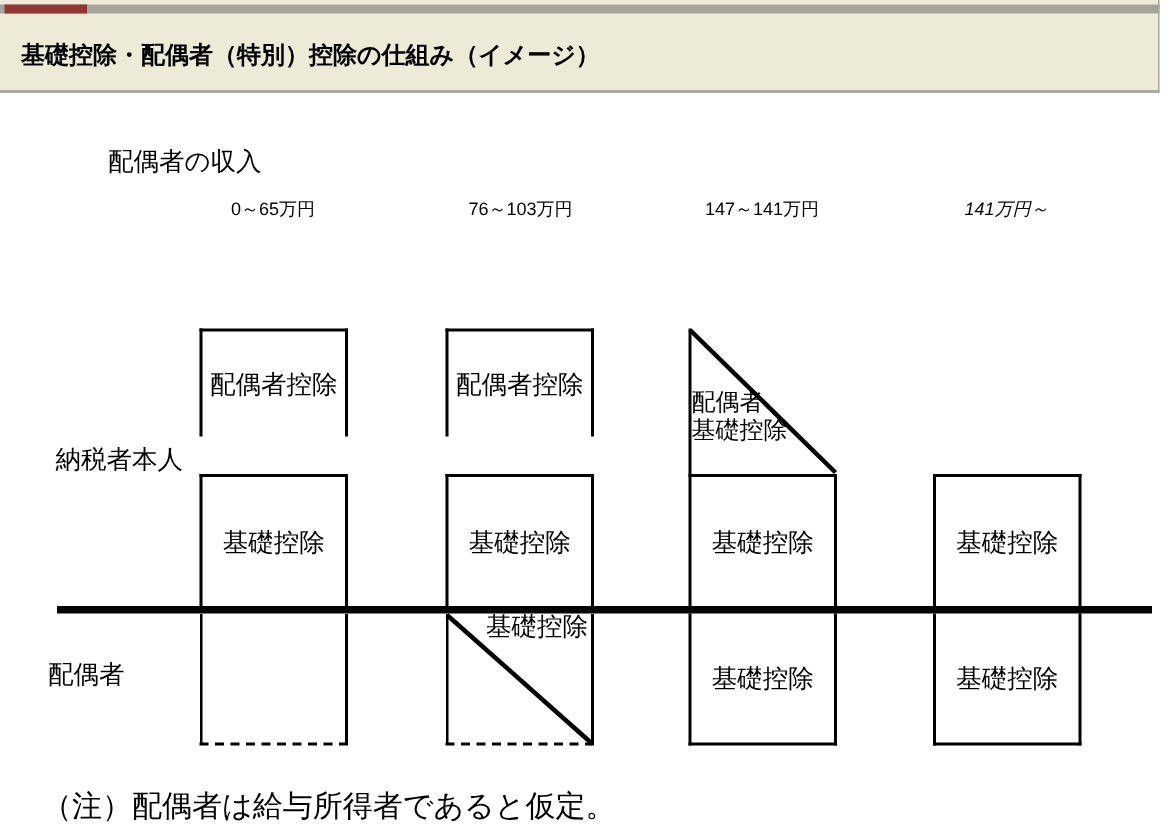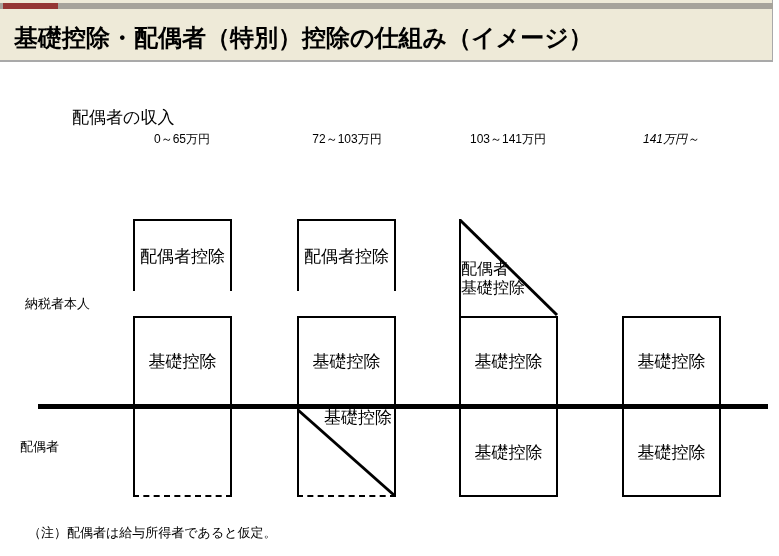--- a/index.html
+++ b/index.html
@@ -13,61 +13,61 @@
   
   .title-band{
     left:0;top:0;width:772px;height:60px;
     background:#eeead8;
     border-right:1px solid #a9a9a9;
     border-bottom:2px solid #a9a9a9;
   }
   .top-bar{left:0;top:3px;width:773px;height:6px;background:#a6a39b;}
   .top-bar-accent{left:3px;top:3px;width:55px;height:6px;background:#943634;}
   .page-title{
-    left:14px;top:23px;font-size:24px;font-weight:bold;line-height:30px;
+    left:14px;top:23px;font-size:16px;font-weight:bold;line-height:30px;
     letter-spacing:0px;white-space:nowrap;
   }
 
   
-  .income-label{left:72px;top:106px;font-size:17px;white-space:nowrap;}
+  .income-label{left:72px;top:96px;font-size:17px;white-space:nowrap;}
   .col-header{top:131px;font-size:12px;white-space:nowrap;transform:translateX(-50%);}
-  .row-label{font-size:13px;white-space:nowrap;}
+  .row-label{font-size:17px;white-space:nowrap;margin-left:12px;}
 
   
   .box{width:99px;box-sizing:border-box;display:flex;align-items:center;justify-content:center;
        font-size:17px;white-space:nowrap;}
   .b-upper{top:219px;height:72px;border:2px solid #000;border-bottom:none;}
   .b-mid{top:316px;height:88px;border:2px solid #000;border-bottom:none;}
   .b-lower{top:409px;height:88px;border:2px solid #000;border-top:none;}
   .b-lower-dashed{border-bottom:2px dashed #000;}
   .b-left-only{top:219px;height:97px;border-left:2px solid #000;box-sizing:border-box;width:99px;}
   .c1{left:133px;} .c2{left:297px;} .c3{left:459px;} .c4{left:622px;}
 
   .c3-upper-text{left:461px;top:259px;font-size:16px;line-height:19px;white-space:nowrap;}
   .c2-lower-text{left:297px;top:406px;width:95px;text-align:right;font-size:17px;white-space:nowrap;}
 
   .thick-line{left:38px;top:404px;width:730px;height:5px;background:#000;}
 
-  .note{left:28px;top:524px;font-size:13px;white-space:nowrap;}
+  .note{left:28px;top:524px;font-size:20px;white-space:nowrap;}
 
   svg.overlay{left:0;top:0;pointer-events:none;}
 </style>
 </head>
 <body>
 
 <div class="abs title-band"></div>
 <div class="abs top-bar"></div>
 <div class="abs top-bar-accent"></div>
 <div class="abs page-title">基礎控除・配偶者（特別）控除の仕組み（イメージ）</div>
 
 <div class="abs income-label">配偶者の収入</div>
 
 <div class="abs col-header" style="left:182px;">0～65万円</div>
-<div class="abs col-header" style="left:347px;">72～103万円</div>
-<div class="abs col-header" style="left:508px;">103～141万円</div>
+<div class="abs col-header" style="left:347px;">76～103万円</div>
+<div class="abs col-header" style="left:508px;">147～141万円</div>
 <div class="abs col-header" style="left:671px;font-style:italic;">141万円～</div>
 
 <div class="abs row-label" style="left:25px;top:295px;">納税者本人</div>
 <div class="abs row-label" style="left:20px;top:438px;">配偶者</div>
 
 <div class="abs box b-upper c1">配偶者控除</div>
 <div class="abs box b-mid c1">基礎控除</div>
 <div class="abs box b-lower b-lower-dashed c1"></div>
 
 <div class="abs box b-upper c2">配偶者控除</div>

